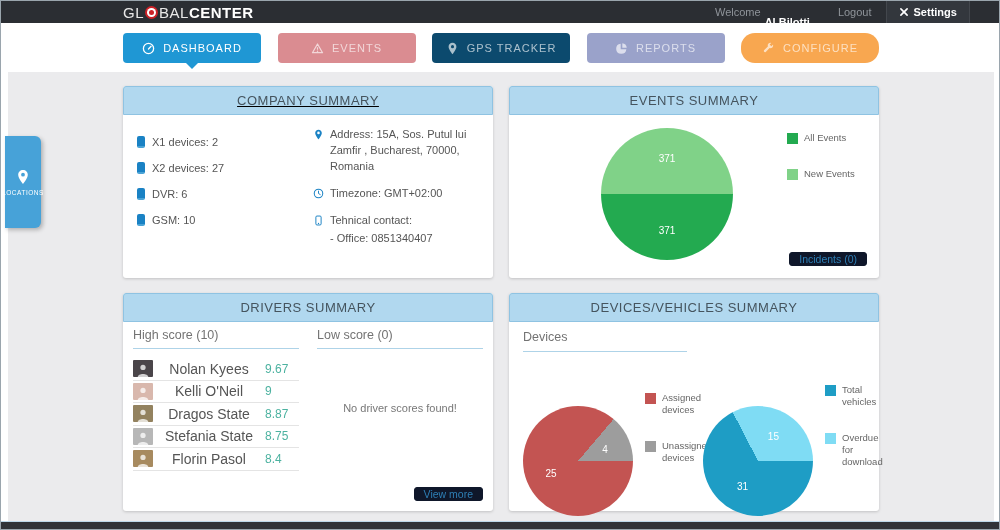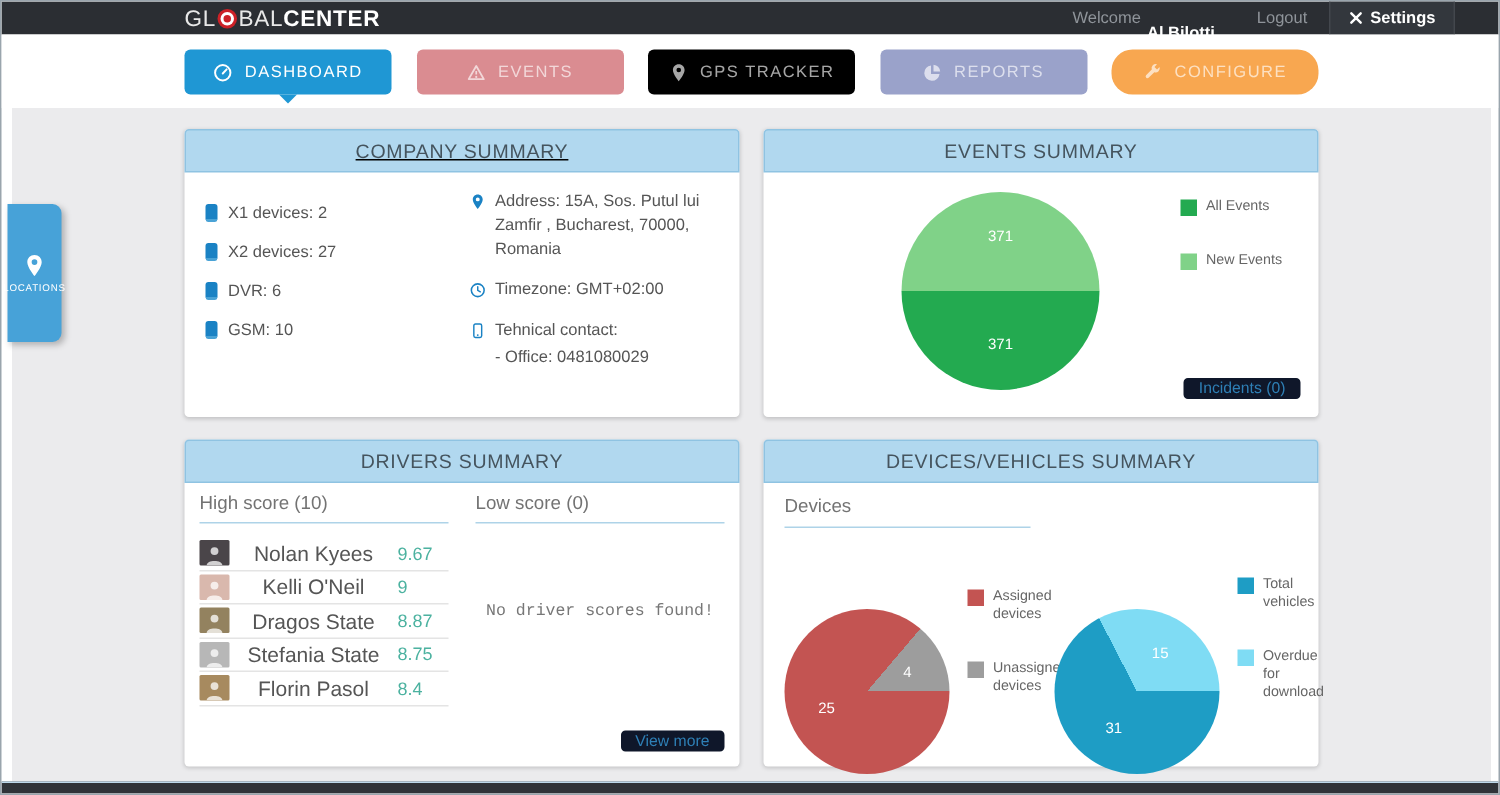--- a/index.html
+++ b/index.html
@@ -73,21 +73,21 @@
 
   
   .col-label { position:absolute; top:6px; font-size:12.5px; color:#737373; border-bottom:1px solid #aed3e8; padding-bottom:6px; width:166px; }
   #high-label { left:10px; } #low-label { left:194px; }
   .driver-rows { position:absolute; left:10px; top:36px; width:166px; }
   .driver-row { display:flex; align-items:center; height:22.5px; border-bottom:1px solid #e4e4e4; cursor:pointer; }
   .avatar { width:20px; height:17px; border-radius:1px; display:flex; align-items:flex-end; justify-content:center; overflow:hidden; }
   .avatar svg { width:14px; height:14px; }
   .driver-name { flex:1; text-align:center; font-size:14px; color:#555; }
   .driver-score { width:34px; text-align:left; font-size:12px; color:#4cb2a0; }
-  .empty-msg { position:absolute; left:194px; top:80px; width:166px; text-align:center; font-size:11px; color:#777;font-family:Liberation Mono, monospace; }
+  .empty-msg { position:absolute; left:194px; top:80px; width:166px; text-align:center; font-size:11px; color:#777; }
 
   
   .sub-label { position:absolute; top:8px; font-size:12.5px; color:#737373; border-bottom:1px solid #aed3e8; padding-bottom:7px; width:164px; }
   #devices-label { left:14px; } #vehicles-label { left:196px; }
 </style>
 </head>
 <body>
 
 <div class="page">
 
@@ -130,21 +130,21 @@
         <span>DASHBOARD</span>
       </div>
       <div class="tab" style="background: rgb(218, 140, 145); border-top-color: rgb(218, 140, 145);">
         <svg viewBox="0 0 16 16">
             <path d="M8 2.4 L14.2 13.2 H1.8 Z" fill="none" stroke="currentColor" stroke-width="1.5" stroke-linejoin="round"></path>
             <line x1="8" y1="6.5" x2="8" y2="9.5" stroke="currentColor" stroke-width="1.4"></line>
             <circle cx="8" cy="11.4" r=".9" fill="currentColor"></circle>
           </svg>
         <span>EVENTS</span>
       </div>
-      <div class="tab" style="background: #000000; border-top-color: rgb(98, 194, 156);">
+      <div class="tab" style="background: #0c4a6e; border-top-color: rgb(98, 194, 156);">
         <svg viewBox="0 0 16 16">
             <path fill-rule="evenodd" d="M8 1 C5.2 1 3.2 3.1 3.2 5.8 C3.2 9.3 8 15 8 15 C8 15 12.8 9.3 12.8 5.8 C12.8 3.1 10.8 1 8 1 Z M8 7.6 A1.9 1.9 0 1 1 8 3.8 A1.9 1.9 0 0 1 8 7.6 Z" fill="currentColor"></path>
           </svg>
         <span>GPS TRACKER</span>
       </div>
       <div class="tab" style="background: rgb(154, 162, 202); border-top-color: rgb(154, 162, 202);">
         <svg viewBox="0 0 16 16">
             <path d="M7 2 A6.3 6.3 0 1 0 14 9 L7 9 Z" fill="currentColor"></path>
             <path d="M9 1.5 A6.3 6.3 0 0 1 14.5 7 L9 7 Z" fill="currentColor"></path>
           </svg>
@@ -204,21 +204,21 @@
           <span>Timezone: GMT+02:00</span>
         </div>
         <div class="info-row">
           <svg viewBox="0 0 16 16">
               <rect x="4.2" y="1.5" width="7.6" height="13" rx="1.6" fill="none" stroke="currentColor" stroke-width="1.4"></rect>
               <circle cx="8" cy="12.2" r=".9" fill="currentColor"></circle>
             </svg>
           <span>Tehnical contact:</span>
         </div>
         <div class="info-row indent">
-          <span>- Office: 0481080029</span>
+          <span>- Office: 0851340407</span>
         </div>
       </div>
     </div>
   </div>
 
   <div class="panel" id="panel-events">
     <div class="panel-head">EVENTS SUMMARY</div>
     <div class="panel-body">
       <div class="pie" id="events-pie" style="background: conic-gradient(from 90deg, rgb(35, 170, 80) 0deg, rgb(35, 170, 80) 180deg, rgb(128, 210, 136) 180deg, rgb(128, 210, 136) 360deg);">
           <span class="pie-label" style="left: 50%; top: 77%;">371</span>

